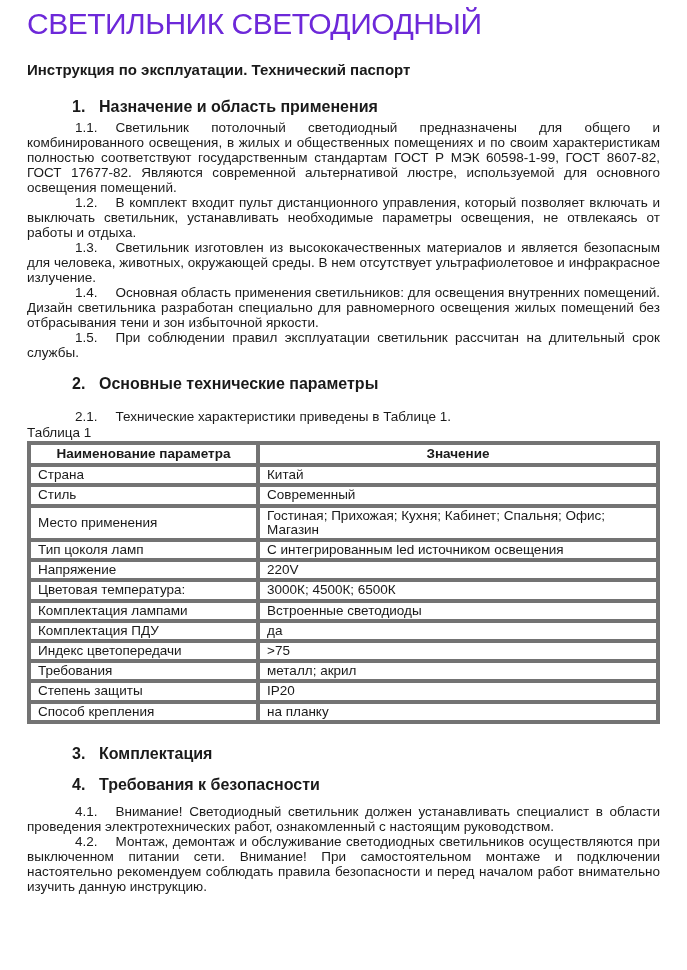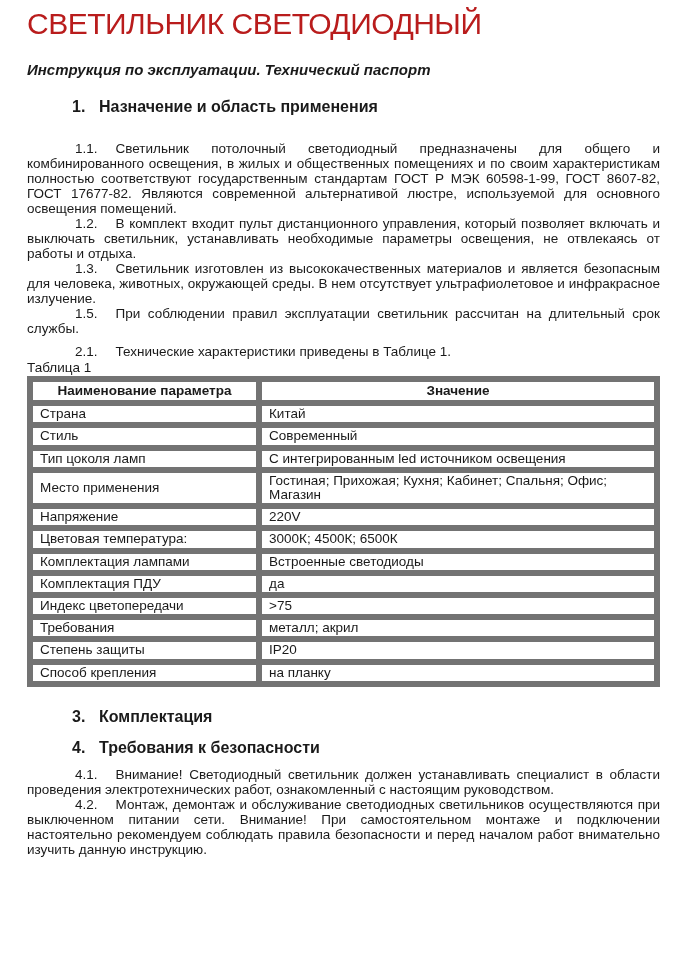--- a/index.html
+++ b/index.html
@@ -7,57 +7,57 @@
   body {
     width:687px; height:970px; overflow:hidden;
     font-family:"Liberation Sans", sans-serif;
     color:#1a1a1a;
     -webkit-font-smoothing:antialiased;
   }
   .page { width:687px; height:970px; padding:8px 27px 0 27px; background:#ffffff; }
 
   .doc-title {
     font-size:30px; font-weight:400; line-height:32px; letter-spacing:-0.5px;
-    color:#b91c1c;
+    color:#6d28d9;
   }
   .doc-subtitle {
     margin-top:20px;
-    font-size:15px; font-weight:700; line-height:19px;font-style:italic;
+    font-size:15px; font-weight:700; line-height:19px;
   }
 
   .sec-heading {
     font-size:16px; font-weight:700; line-height:19px;
     padding-left:45px;
   }
   .sec-heading .sec-num { display:inline-block; min-width:27px; }
   .mt-s1 { margin-top:18px; }
   .mt-s2 { margin-top:14px; }
   .mt-s3 { margin-top:20px; }
   .mt-s4 { margin-top:12px; }
 
-  .paras { margin-top:25px; }
-  .paras-tight { margin-top:8px; }
+  .paras { margin-top:4px; }
+  .paras-tight { margin-top:16px; }
   p.body {
     font-size:13.5px; line-height:15px; text-align:justify;
     text-indent:48px;
   }
   p.body .tab { display:inline-block; width:18px; }
 
   .table-caption {
     margin-top:2px;
     font-size:13.5px; line-height:14px; text-align:left;
   }
   table.params {
     margin-top:1px;
     width:100%;
     border-collapse:collapse;
     font-size:13.5px;
   }
   table.params th, table.params td {
-    border:6px solid #737373;
+    border:4px solid #737373;
     padding:1px 7px 1px 7px;
     line-height:14.2px;
     vertical-align:middle;
     text-align:left;
     font-weight:400;
   }
   table.params th { font-weight:700; text-align:center; padding-top:2px; padding-bottom:2px; }
   table.params col.c-name { width:229px; }
 
   ul.kit {
@@ -78,23 +78,27 @@
 
   <div class="doc-subtitle">Инструкция по эксплуатации. Технический паспорт</div>
 
   <div class="sec-heading mt-s1">
     <span class="sec-num">1.</span><span>Назначение и область применения</span>
   </div>
   <div class="paras">
     <p class="body"><span class="pnum">1.1.</span><span class="tab"></span><span>Светильник потолочный светодиодный предназначены для общего и комбинированного освещения, в жилых и общественных помещениях и по своим характеристикам полностью соответствуют государственным стандартам ГОСТ Р МЭК 60598-1-99, ГОСТ 8607-82, ГОСТ 17677-82. Являются современной альтернативой люстре, используемой для основного освещения помещений.</span></p>
     <p class="body"><span class="pnum">1.2.</span><span class="tab"></span><span>В комплект входит пульт дистанционного управления, который позволяет включать и выключать светильник, устанавливать необходимые параметры освещения, не отвлекаясь от работы и отдыха.</span></p>
     <p class="body"><span class="pnum">1.3.</span><span class="tab"></span><span>Светильник изготовлен из высококачественных материалов и является безопасным для человека, животных, окружающей среды. В нем отсутствует ультрафиолетовое и инфракрасное излучение.</span></p>
+    <p class="body"><span class="pnum">1.4.</span><span class="tab"></span><span>Основная область применения светильников: для освещения внутренних помещений. Дизайн светильника разработан специально для равномерного освещения жилых помещений без отбрасывания тени и зон избыточной яркости.</span></p>
     <p class="body"><span class="pnum">1.5.</span><span class="tab"></span><span>При соблюдении правил эксплуатации светильник рассчитан на длительный срок службы.</span></p>
   </div>
 
+  <div class="sec-heading mt-s2">
+    <span class="sec-num">2.</span><span>Основные технические параметры</span>
+  </div>
   <div class="paras paras-tight">
     <p class="body"><span class="pnum">2.1.</span><span class="tab"></span><span>Технические характеристики приведены в Таблице 1.</span></p>
   </div>
 
   <div class="table-caption">Таблица 1</div>
 
   <table class="params">
     <colgroup>
         <col class="c-name">
         <col class="c-val">
@@ -108,26 +112,26 @@
     <tbody>
       <tr>
           <td>Страна</td>
           <td>Китай</td>
         </tr>
       <tr>
           <td>Стиль</td>
           <td>Современный</td>
         </tr>
       <tr>
+          <td>Место применения</td>
+          <td>Гостиная; Прихожая; Кухня; Кабинет; Спальня; Офис; Магазин</td>
+        </tr>
+      <tr>
           <td>Тип цоколя ламп</td>
           <td>С интегрированным led источником освещения</td>
-        </tr>
-      <tr>
-          <td>Место применения</td>
-          <td>Гостиная; Прихожая; Кухня; Кабинет; Спальня; Офис; Магазин</td>
         </tr>
       <tr>
           <td>Напряжение</td>
           <td>220V</td>
         </tr>
       <tr>
           <td>Цветовая температура:</td>
           <td>3000К; 4500К; 6500К</td>
         </tr>
       <tr>

